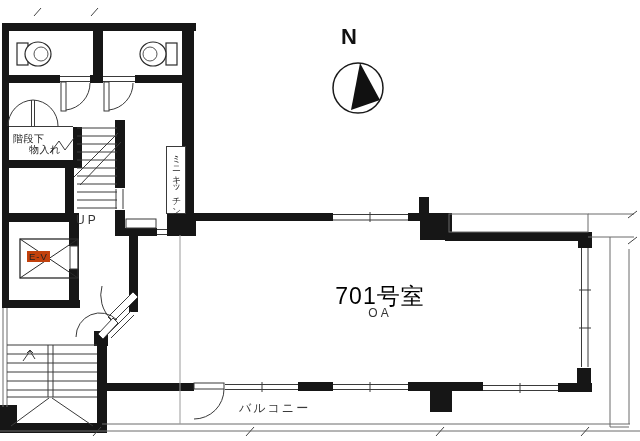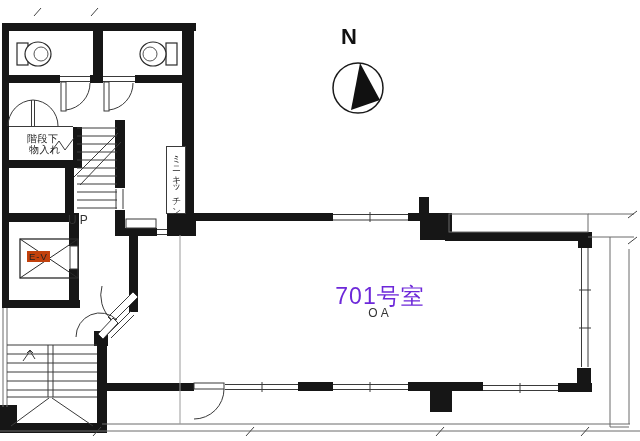--- a/index.html
+++ b/index.html
@@ -1,26 +1,26 @@
 <!DOCTYPE html>
 <html><head>
 <meta charset="utf-8">
 <style>
   html,body { margin:0; padding:0; background:#fff; }
   .stage { position:relative; width:640px; height:441px; background:#ffffff;
            font-family:"Liberation Sans", sans-serif; overflow:hidden; }
   .stage svg { position:absolute; left:0; top:0; }
   .lbl { position:absolute; color:#2b2b2b; white-space:nowrap; }
   .lbl-north   { left:341px; top:24px;  font-size:22px; font-weight:bold; color:#111; }
-  .lbl-room    { left:325px; top:281px; width:110px; text-align:center; font-size:23px; color:#6d28d9; letter-spacing:1px; }
+  .lbl-room    { left:325px; top:281px; width:110px; text-align:center; font-size:23px; color:#000000; letter-spacing:1px; }
   .lbl-oa      { left:325px; top:306px; width:110px; text-align:center; font-size:12px; color:#333; letter-spacing:3px; }
-  .lbl-up      { left:68px;  top:213px; font-size:12px; letter-spacing:3px; color:#333; }
+  .lbl-up      { left:76px;  top:213px; font-size:12px; letter-spacing:3px; color:#333; }
   .lbl-ev      { left:27px;  top:251px; font-size:9.5px; color:#222; background:#c2410c; padding:0 2px; letter-spacing:1px; }
   .lbl-balcony { left:239px; top:400px; font-size:12px; letter-spacing:2px; color:#3a3a3a; }
-  .lbl-storage1{ left:27px;  top:132px; font-size:10px; letter-spacing:0.5px; color:#222; }
+  .lbl-storage1{ left:13px;  top:132px; font-size:10px; letter-spacing:0.5px; color:#222; }
   .lbl-storage2{ left:13px;  top:143px; font-size:10px; letter-spacing:0.5px; color:#222;margin-left:16px; }
   .kitchen-box { position:absolute; left:166px; top:146px; width:20px; height:68px;
                  border:1px solid #3a3a3a; background:#fff; box-sizing:border-box;
                  display:flex; align-items:center; justify-content:center;
                  writing-mode:vertical-rl; text-orientation:upright;
                  font-size:9px; color:#222; letter-spacing:0px; }
 </style>
 </head>
 <body>
 
@@ -159,16 +159,17 @@
     <circle cx="358" cy="88" r="25" fill="none" stroke="#1a1a1a" stroke-width="1.5"></circle>
     <polygon points="360,63 351,110 380,100" fill="#111"></polygon>
   </g>
 </svg>
 
   <div class="lbl lbl-north">N</div>
   <div class="lbl lbl-room">701号室</div>
   <div class="lbl lbl-oa">OA</div>
   <div class="lbl lbl-up">UP</div>
   <div class="lbl lbl-ev">E-V</div>
+  <div class="lbl lbl-balcony">バルコニー</div>
   <div class="lbl lbl-storage1">階段下</div>
   <div class="lbl lbl-storage2">物入れ</div>
   <div class="kitchen-box">ミニキッチン</div>
 </div>
 
 </body></html>

